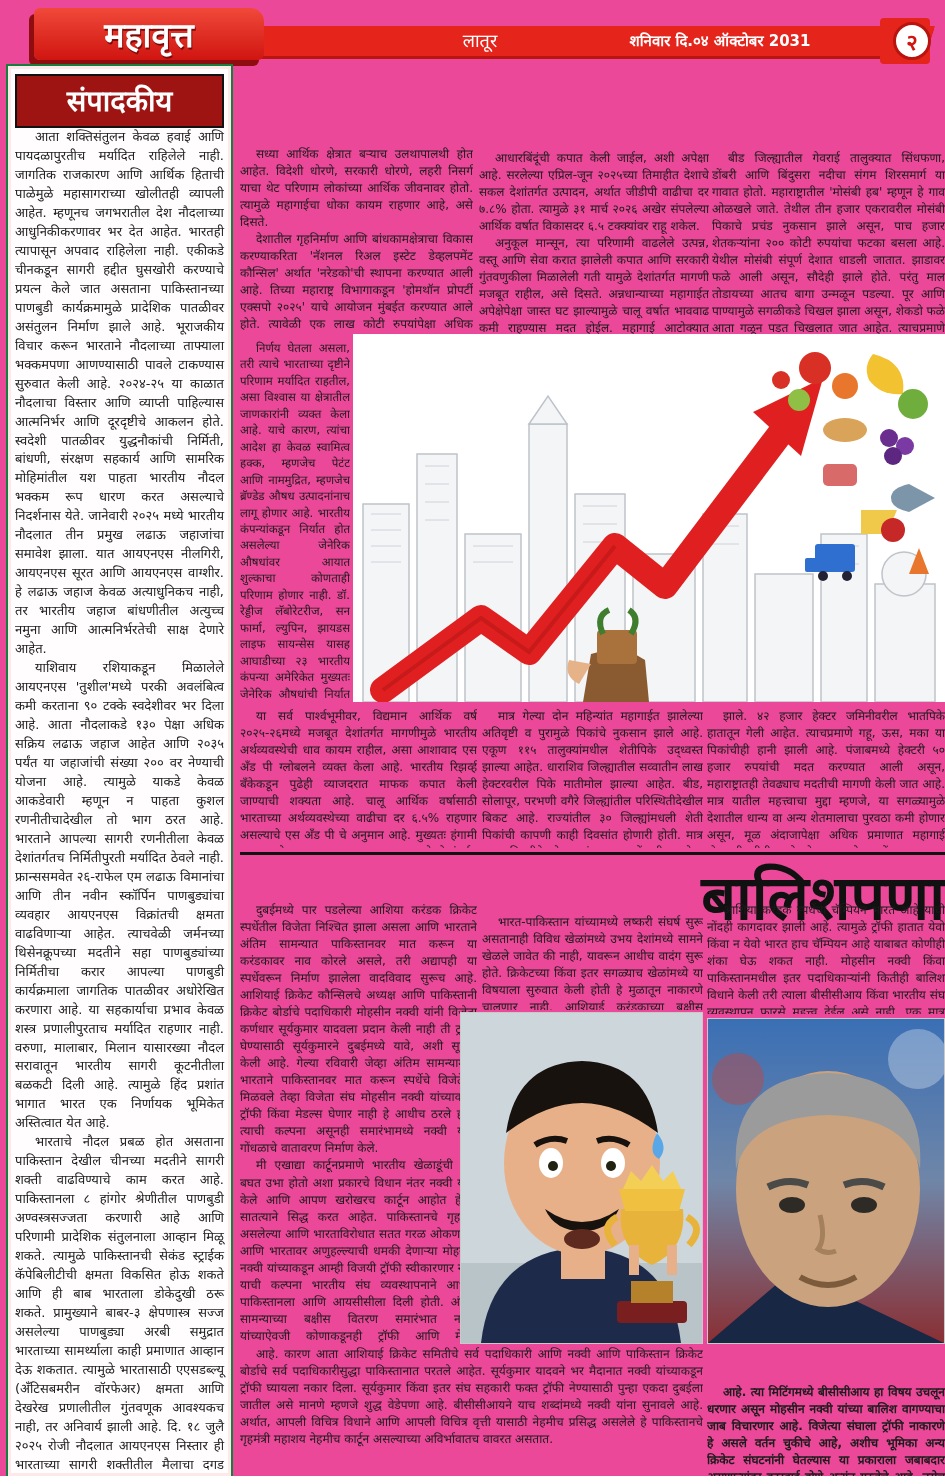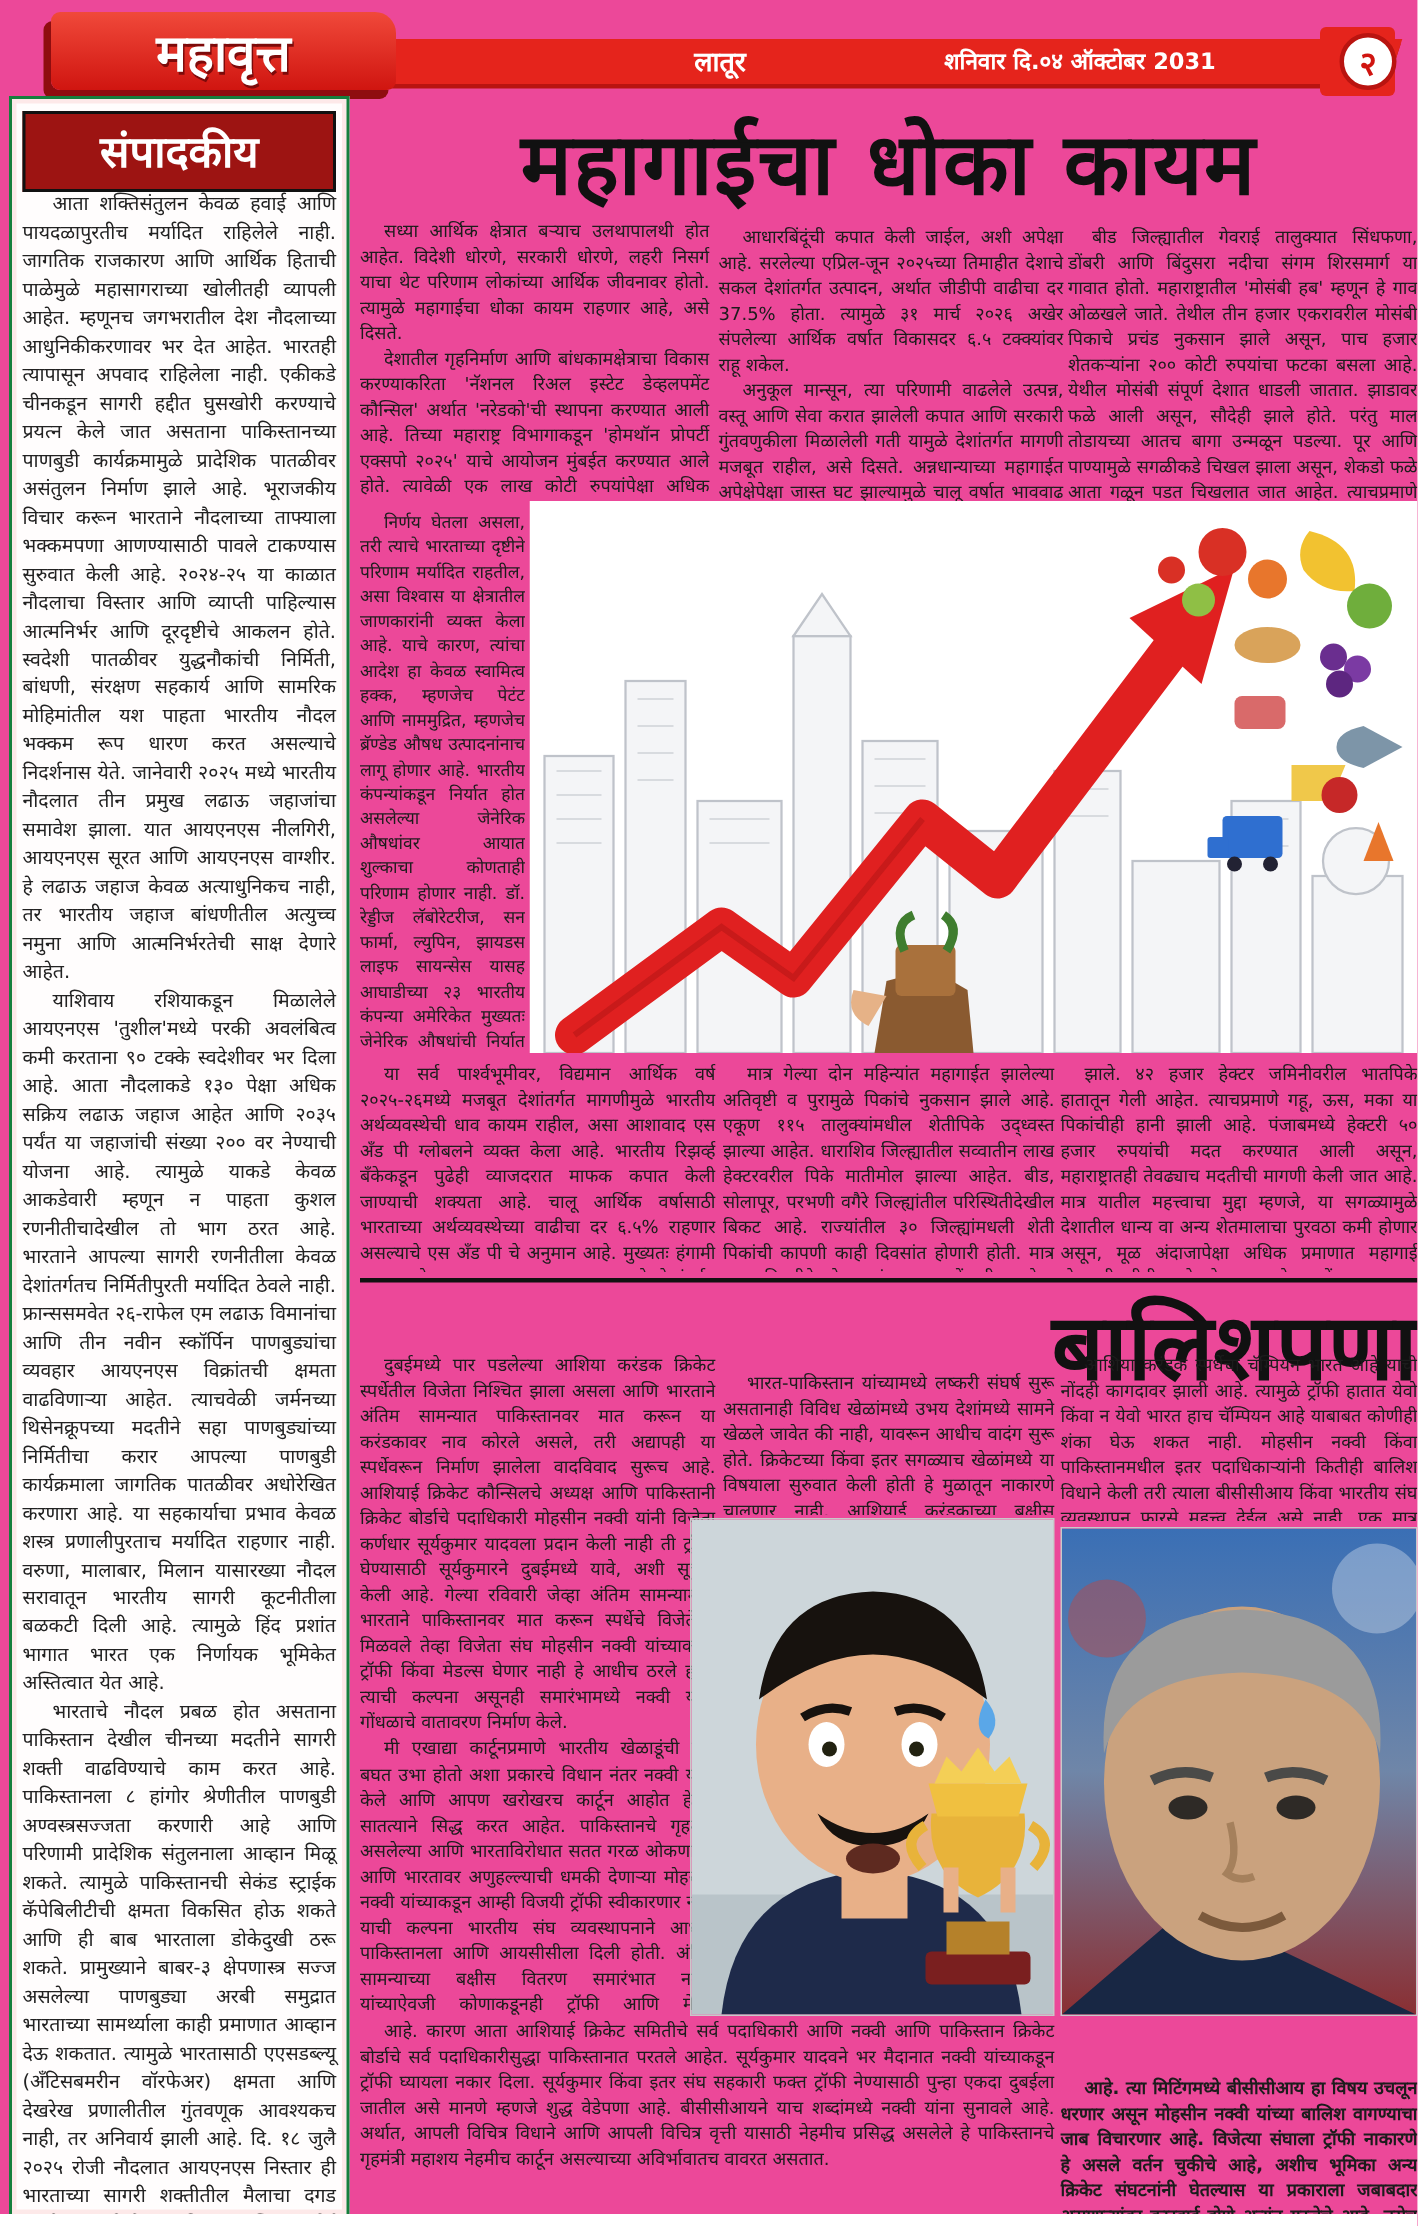--- a/index.html
+++ b/index.html
@@ -10,21 +10,21 @@
   
   .mast-band { position:absolute; left:160px; top:26px; width:770px; height:30px;
     background:#e5241c; transform:skewX(-18deg); box-shadow:0 3px 0 #b91410; }
   .mast-band2 { position:absolute; left:880px; top:18px; width:50px; height:46px;
     background:#e5241c; border-radius:4px; }
   .mast-logo { position:absolute; left:34px; top:8px; width:230px; height:52px;
     background:linear-gradient(180deg,#f0493a,#d01510); border-radius:6px 14px 6px 6px;
     box-shadow:-5px 6px 0 #8f0d0f; display:flex; align-items:center; justify-content:center; }
   .mast-logo span { color:#fff; font-size:34px; font-weight:bold; text-shadow:1px 2px 0 #7d0a0a; }
   .mast-city { position:absolute; left:390px; top:28px; width:180px; text-align:center;
-    color:#fff; font-size:18px; font-weight:bold; }
+    color:#fff; font-size:18px; font-weight:normal; }
   .mast-date { position:absolute; left:580px; top:30px; width:280px; text-align:center;
     color:#fff; font-size:15px; font-weight:bold; }
   .mast-page { position:absolute; left:893px; top:22px; width:38px; height:38px; border-radius:50%;
     background:#fff; border:3px solid #b91410; display:flex; align-items:center; justify-content:center;
     color:#d01510; font-size:22px; font-weight:bold; }
 
   
   .ed-box { position:absolute; left:6px; top:64px; width:227px; height:1414px;
     border:2px solid #15803d; box-shadow:inset 0 0 0 3px #fde9e9; background:#fffdfd; padding:8px 7px; overflow:hidden; }
   .ed-bar { background:#9d1412; border:2px solid #111; color:#fff; text-align:center;
@@ -82,29 +82,28 @@
 
   <div class="ed-box">
     <div class="ed-bar">संपादकीय</div>
     <div class="ed-body">
       <p>आता शक्तिसंतुलन केवळ हवाई आणि पायदळापुरतीच मर्यादित राहिलेले नाही. जागतिक राजकारण आणि आर्थिक हिताची पाळेमुळे महासागराच्या खोलीतही व्यापली आहेत. म्हणूनच जगभरातील देश नौदलाच्या आधुनिकीकरणावर भर देत आहेत. भारतही त्यापासून अपवाद राहिलेला नाही. एकीकडे चीनकडून सागरी हद्दीत घुसखोरी करण्याचे प्रयत्न केले जात असताना पाकिस्तानच्या पाणबुडी कार्यक्रमामुळे प्रादेशिक पातळीवर असंतुलन निर्माण झाले आहे. भूराजकीय विचार करून भारताने नौदलाच्या ताफ्याला भक्कमपणा आणण्यासाठी पावले टाकण्यास सुरुवात केली आहे. २०२४-२५ या काळात नौदलाचा विस्तार आणि व्याप्ती पाहिल्यास आत्मनिर्भर आणि दूरदृष्टीचे आकलन होते. स्वदेशी पातळीवर युद्धनौकांची निर्मिती, बांधणी, संरक्षण सहकार्य आणि सामरिक मोहिमांतील यश पाहता भारतीय नौदल भक्कम रूप धारण करत असल्याचे निदर्शनास येते. जानेवारी २०२५ मध्ये भारतीय नौदलात तीन प्रमुख लढाऊ जहाजांचा समावेश झाला. यात आयएनएस नीलगिरी, आयएनएस सूरत आणि आयएनएस वाग्शीर. हे लढाऊ जहाज केवळ अत्याधुनिकच नाही, तर भारतीय जहाज बांधणीतील अत्युच्च नमुना आणि आत्मनिर्भरतेची साक्ष देणारे आहेत.</p>
       <p>याशिवाय रशियाकडून मिळालेले आयएनएस 'तुशील'मध्ये परकी अवलंबित्व कमी करताना ९० टक्के स्वदेशीवर भर दिला आहे. आता नौदलाकडे १३० पेक्षा अधिक सक्रिय लढाऊ जहाज आहेत आणि २०३५ पर्यंत या जहाजांची संख्या २०० वर नेण्याची योजना आहे. त्यामुळे याकडे केवळ आकडेवारी म्हणून न पाहता कुशल रणनीतीचादेखील तो भाग ठरत आहे. भारताने आपल्या सागरी रणनीतीला केवळ देशांतर्गतच निर्मितीपुरती मर्यादित ठेवले नाही. फ्रान्ससमवेत २६-राफेल एम लढाऊ विमानांचा आणि तीन नवीन स्कॉर्पिन पाणबुड्यांचा व्यवहार आयएनएस विक्रांतची क्षमता वाढविणाऱ्या आहेत. त्याचवेळी जर्मनच्या थिसेनक्रूपच्या मदतीने सहा पाणबुड्यांच्या निर्मितीचा करार आपल्या पाणबुडी कार्यक्रमाला जागतिक पातळीवर अधोरेखित करणारा आहे. या सहकार्याचा प्रभाव केवळ शस्त्र प्रणालीपुरताच मर्यादित राहणार नाही. वरुणा, मालाबार, मिलान यासारख्या नौदल सरावातून भारतीय सागरी कूटनीतीला बळकटी दिली आहे. त्यामुळे हिंद प्रशांत भागात भारत एक निर्णायक भूमिकेत अस्तित्वात येत आहे.</p>
       <p>भारताचे नौदल प्रबळ होत असताना पाकिस्तान देखील चीनच्या मदतीने सागरी शक्ती वाढविण्याचे काम करत आहे. पाकिस्तानला ८ हांगोर श्रेणीतील पाणबुडी अण्वस्त्रसज्जता करणारी आहे आणि परिणामी प्रादेशिक संतुलनाला आव्हान मिळू शकते. त्यामुळे पाकिस्तानची सेकंड स्ट्राईक कॅपेबिलीटीची क्षमता विकसित होऊ शकते आणि ही बाब भारताला डोकेदुखी ठरू शकते. प्रामुख्याने बाबर-३ क्षेपणास्त्र सज्ज असलेल्या पाणबुड्या अरबी समुद्रात भारताच्या सामर्थ्याला काही प्रमाणात आव्हान देऊ शकतात. त्यामुळे भारतासाठी एएसडब्ल्यू (अँटिसबमरीन वॉरफेअर) क्षमता आणि देखरेख प्रणालीतील गुंतवणूक आवश्यकच नाही, तर अनिवार्य झाली आहे. दि. १८ जुलै २०२५ रोजी नौदलात आयएनएस निस्तार ही भारताच्या सागरी शक्तीतील मैलाचा दगड ठरली. त्याचवेळी आधुनिक डायव्हिंग सपोर्ट व्हिसल ही ८० टक्के स्वदेशी तंत्रज्ञानाने तयार झालेली असून ती समुद्रात ६५० मीटरपर्यंत बचावकार्य राबविण्यास सक्षम आहे. यात साईड स्कॅन सोनार, आरओव्ही आणि डीप सी डायव्हिंग सिस्टीम यासारख्या उच्च प्रतीच्या प्रणाली आहेत. सिंगापूर येथे पॅसेफिक रीच २०२५ च्या युद्ध सरावात सहभागी झालेले निस्तार हे भारतीय नौदलाचे तंत्रज्ञान, कुटनीती आणि जागतिक सहकार्य असा त्रिवेणी संगमाचे प्रतीक दाखविणारे ठरले.</p>
     </div>
   </div>
 
-  <div class="main-head">महागाईचा धोका कायम</div>
 
   <div class="col c1">
     <p>सध्या आर्थिक क्षेत्रात बऱ्याच उलथापालथी होत आहेत. विदेशी धोरणे, सरकारी धोरणे, लहरी निसर्ग याचा थेट परिणाम लोकांच्या आर्थिक जीवनावर होतो. त्यामुळे महागाईचा धोका कायम राहणार आहे, असे दिसते.</p>
     <p>देशातील गृहनिर्माण आणि बांधकामक्षेत्राचा विकास करण्याकरिता 'नॅशनल रिअल इस्टेट डेव्हलपमेंट कौन्सिल' अर्थात 'नरेडको'ची स्थापना करण्यात आली आहे. तिच्या महाराष्ट्र विभागाकडून 'होमथॉन प्रोपर्टी एक्सपो २०२५' याचे आयोजन मुंबईत करण्यात आले होते. त्यावेळी एक लाख कोटी रुपयांपेक्षा अधिक गृहनिर्माण प्रकल्पांचे अनावरण करण्यात आले. दिवाळीमध्ये देशभरात १ लाख ३५ हजार ते १ लाख ४० हजार घरे विकली जाऊ शकतात, असा अंदाज आहे. घरखरेदीच्या व्यवहारांमध्ये १५ ते २० टक्क्यांची वाढ दिसत असून, प्रमुख शहरांमध्ये तिमाहीत दुप्पट वाढ दिसत आहे. अर्थव्यवस्थेच्या दृष्टीने ही आशादायक बाब आहे.</p>
 
   </div>
   <div class="col c2">
-    <p>आधारबिंदूंची कपात केली जाईल, अशी अपेक्षा आहे. सरलेल्या एप्रिल-जून २०२५च्या तिमाहीत देशाचे सकल देशांतर्गत उत्पादन, अर्थात जीडीपी वाढीचा दर 37.5% होता. त्यामुळे ३१ मार्च २०२६ अखेर संपलेल्या आर्थिक वर्षात विकासदर ६.५ टक्क्यांवर राहू शकेल.</p>
+    <p>आधारबिंदूंची कपात केली जाईल, अशी अपेक्षा आहे. सरलेल्या एप्रिल-जून २०२५च्या तिमाहीत देशाचे सकल देशांतर्गत उत्पादन, अर्थात जीडीपी वाढीचा दर ७.८% होता. त्यामुळे ३१ मार्च २०२६ अखेर संपलेल्या आर्थिक वर्षात विकासदर ६.५ टक्क्यांवर राहू शकेल.</p>
     <p>अनुकूल मान्सून, त्या परिणामी वाढलेले उत्पन्न, वस्तू आणि सेवा करात झालेली कपात आणि सरकारी गुंतवणुकीला मिळालेली गती यामुळे देशांतर्गत मागणी मजबूत राहील, असे दिसते. अन्नधान्याच्या महागाईत अपेक्षेपेक्षा जास्त घट झाल्यामुळे चालू वर्षात भाववाढ कमी राहण्यास मदत होईल. महागाई आटोक्यात असल्यामुळे रिझर्व्ह बँकेला पतधोरणाच्या माध्यमातून टप्प्याटप्प्याने रेपोदरात कपात करण्यास वाव आहे. परिणामी, चालू आर्थिक वर्षात आणखी २५ आधारबिंदूंची कपात होण्याची अपेक्षा आहे. अमेरिकेकडून आयातशुल्कात करण्यात आलेली वाढ आणि मंदावलेली जागतिक वाढ यानंतरही देशांतर्गत मागणी मात्र मजबूत आहे, असे एकूण चित्र आहे.</p>
   </div>
   <div class="col c3">
     <p>बीड जिल्ह्यातील गेवराई तालुक्यात सिंधफणा, डोंबरी आणि बिंदुसरा नदीचा संगम शिरसमार्ग या गावात होतो. महाराष्ट्रातील 'मोसंबी हब' म्हणून हे गाव ओळखले जाते. तेथील तीन हजार एकरावरील मोसंबी पिकाचे प्रचंड नुकसान झाले असून, पाच हजार शेतकऱ्यांना २०० कोटी रुपयांचा फटका बसला आहे. येथील मोसंबी संपूर्ण देशात धाडली जातात. झाडावर फळे आली असून, सौदेही झाले होते. परंतु माल तोडायच्या आतच बागा उन्मळून पडल्या. पूर आणि पाण्यामुळे सगळीकडे चिखल झाला असून, शेकडो फळे आता गळून पडत चिखलात जात आहेत. त्याचप्रमाणे महाराष्ट्रात सोयाबीन, मका, कापूस, उडीद, तूर, मूग, भाजीपाला, भात, बाजरी, ज्वारी, कांदा, हळद आणि फळबागांचे नुकसान झाले आहे. नांदेड, बीड, सोलापूर, यवतमाळ आणि वाशिम हे सर्वाधिक नुकसान झालेले पाच जिल्हे आहेत.</p>
 
   </div>
 
   <div class="col side">
     <p>निर्णय घेतला असला, तरी त्याचे भारताच्या दृष्टीने परिणाम मर्यादित राहतील, असा विश्वास या क्षेत्रातील जाणकारांनी व्यक्त केला आहे. याचे कारण, त्यांचा आदेश हा केवळ स्वामित्व हक्क, म्हणजेच पेटंट आणि नाममुद्रित, म्हणजेच ब्रॅण्डेड औषध उत्पादनांनाच लागू होणार आहे. भारतीय कंपन्यांकडून निर्यात होत असलेल्या जेनेरिक औषधांवर आयात शुल्काचा कोणताही परिणाम होणार नाही. डॉ. रेड्डीज लॅबोरेटरीज, सन फार्मा, ल्युपिन, झायडस लाइफ सायन्सेस यासह आघाडीच्या २३ भारतीय कंपन्या अमेरिकेत मुख्यतः जेनेरिक औषधांची निर्यात करतात. भारत हा दीर्घकाळापासून परवडणाऱ्या व उच्च गुणवत्तेच्या औषधांच्या जागतिक पुरवठा साखळीचा एक महत्त्वाचा घटक आहे. अमेरिकेच्या औषधांच्या गरजांपैकी ४७% पुरवठा भारतातून होतो.</p>
   </div>

